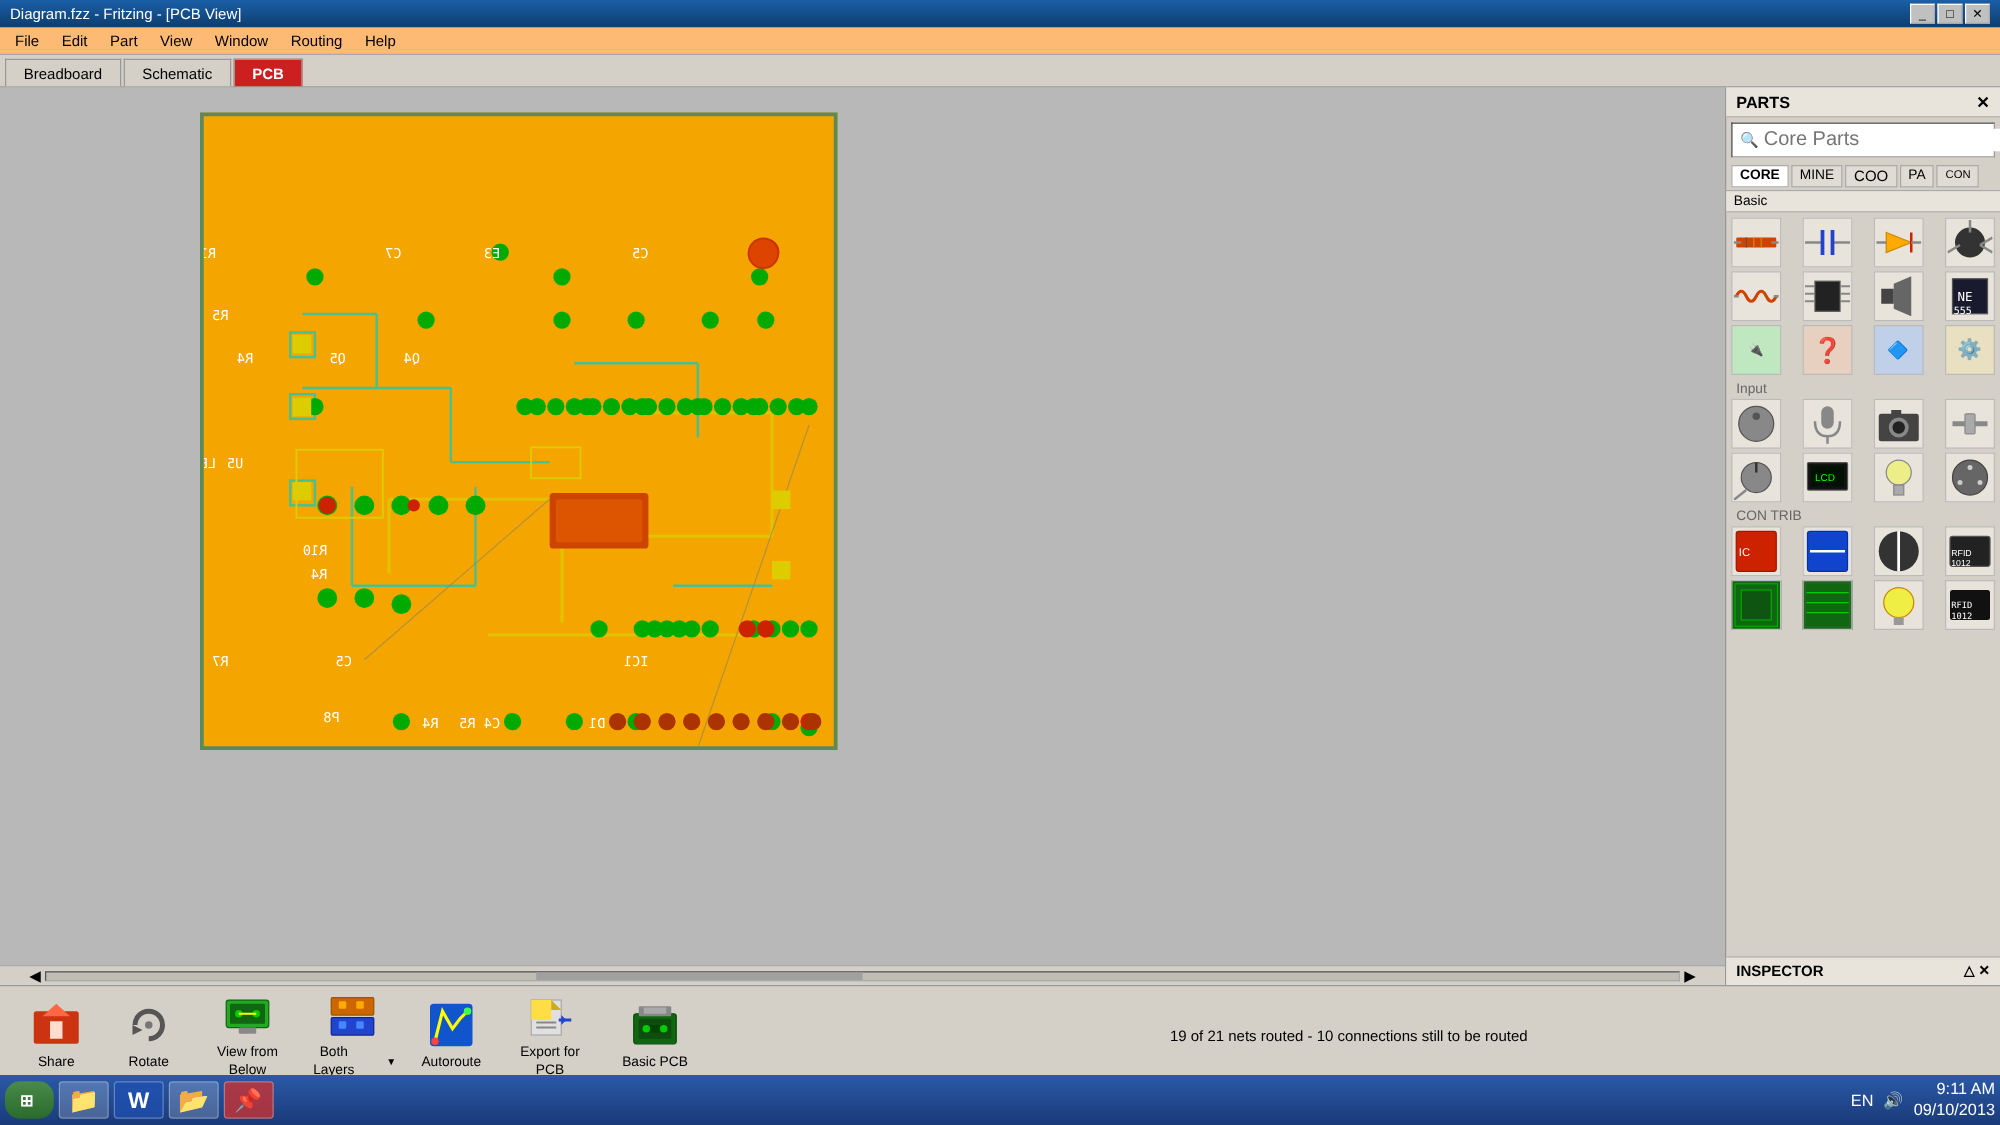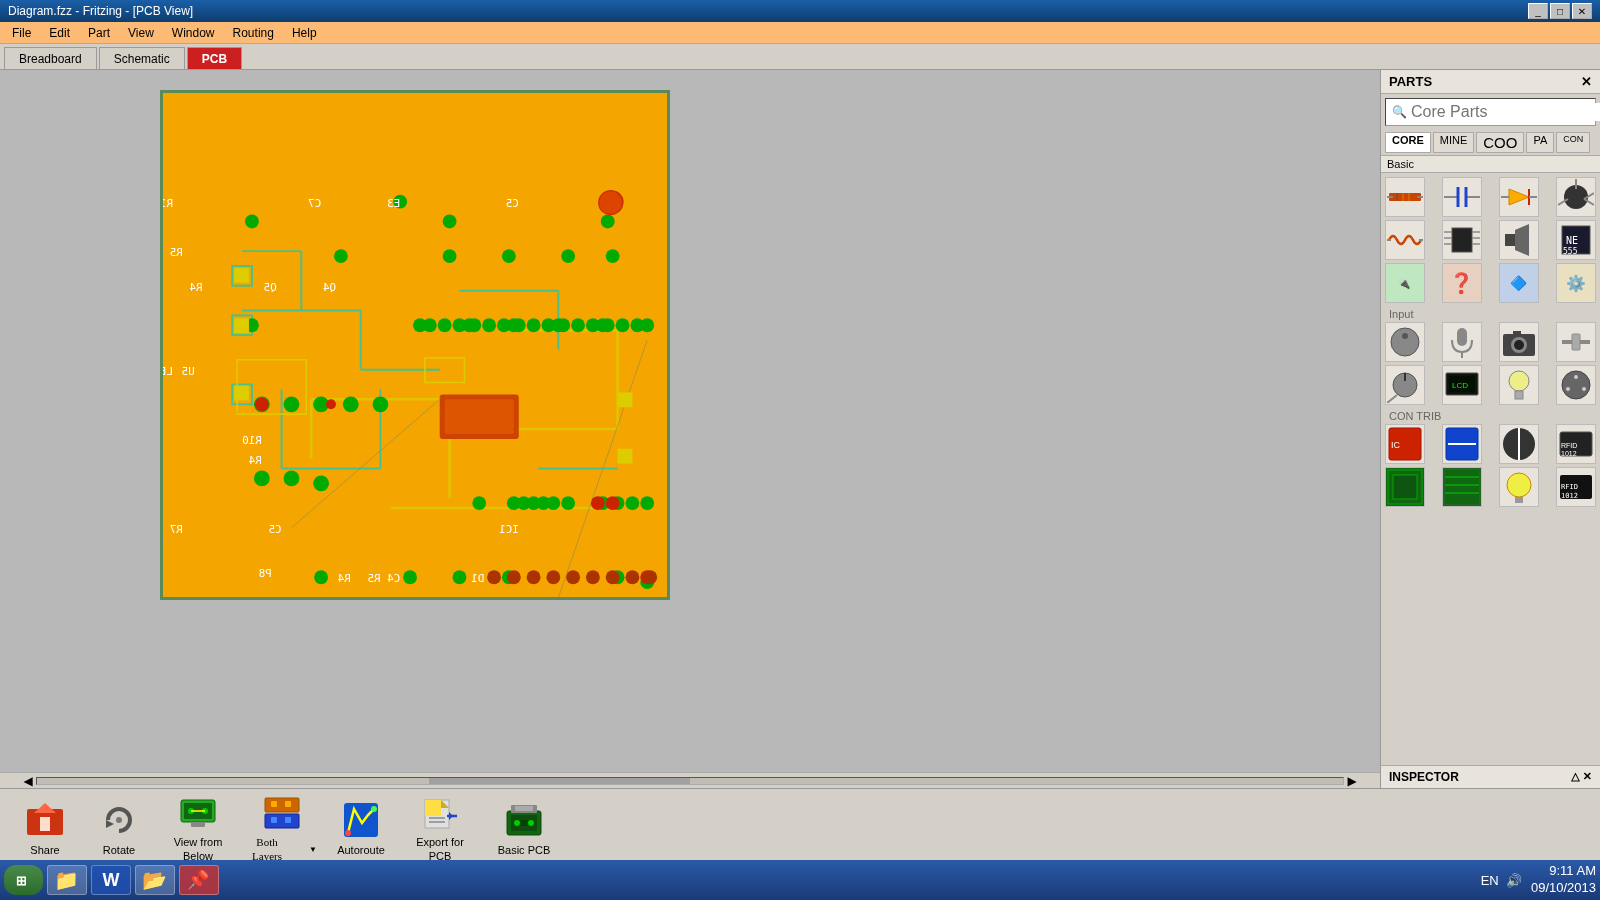--- a/index.html
+++ b/index.html
@@ -590,21 +590,21 @@
     </div>
 
     <div id="parts-search">
       <span>🔍</span>
       <input type="text" placeholder="Core Parts" style="">
     </div>
 
     <div id="parts-categories">
       <span class="parts-cat active">CORE</span>
       <span class="parts-cat">MINE</span>
-      <span class="parts-cat" style="font-size:15px">COO</span>
+      <span class="parts-cat" style="font-size:12px">COO</span>
       <span class="parts-cat">PA</span>
       <span class="parts-cat" style="font-size:9px">CON</span>
     </div>
 
     <div id="parts-filter">Basic</div>
 
     <div id="parts-grid">
 
       <div class="parts-row">
         <div class="part-icon">
@@ -868,21 +868,21 @@
     <div class="btn-icon">
       <svg width="38" height="38" viewBox="0 0 38 38">
         <rect x="2" y="4" width="34" height="14" fill="#cc6600" stroke="#995500" rx="1"></rect>
         <rect x="2" y="20" width="34" height="14" fill="#2244cc" stroke="#112299" rx="1"></rect>
         <rect x="8" y="7" width="6" height="6" fill="#ffaa00" rx="1"></rect>
         <rect x="22" y="7" width="6" height="6" fill="#ffaa00" rx="1"></rect>
         <rect x="8" y="23" width="6" height="6" fill="#4488ff" rx="1"></rect>
         <rect x="22" y="23" width="6" height="6" fill="#4488ff" rx="1"></rect>
       </svg>
     </div>
-    <span class="btn-label" style="display:flex;align-items:center;gap:20px;font-family:Liberation Serif, serif;">
+    <span class="btn-label" style="display:flex;align-items:center;gap:20px;">
       <span>Both Layers</span>
       <span class="dropdown-arrow">▼</span>
     </span>
   </div>
 
   <div class="toolbar-btn">
     <div class="btn-icon">
       <svg width="38" height="38" viewBox="0 0 38 38">
         <rect x="2" y="2" width="34" height="34" fill="#1155cc" rx="3"></rect>
         <path d="M6,32 L12,8 L20,22 L26,14 L32,8" fill="none" stroke="#ffff00" stroke-width="2.5"></path>
@@ -916,20 +916,21 @@
         <circle cx="12" cy="22" r="3" fill="#00cc00"></circle>
         <circle cx="26" cy="22" r="3" fill="#00cc00"></circle>
         <rect x="15" y="19" width="8" height="6" fill="#004400"></rect>
         <rect x="6" y="4" width="26" height="8" fill="#888" rx="1"></rect>
         <rect x="10" y="5" width="18" height="5" fill="#aaa"></rect>
       </svg>
     </div>
     <span class="btn-label">Basic PCB</span>
   </div>
 
+  <div id="status-message" style="flex:1; text-align:center; font-size:12px;">19 of 21 nets routed - 10 connections still to be routed</div>
 </div>
 
 <div id="status-bar">
   <span style="flex:1"></span>
   <div id="status-coords">
     <span>-0.071  2.347 in</span>
   </div>
   <div id="zoom-controls">
     <span style="cursor:pointer;">🔍</span>
     <span>313 %</span>

